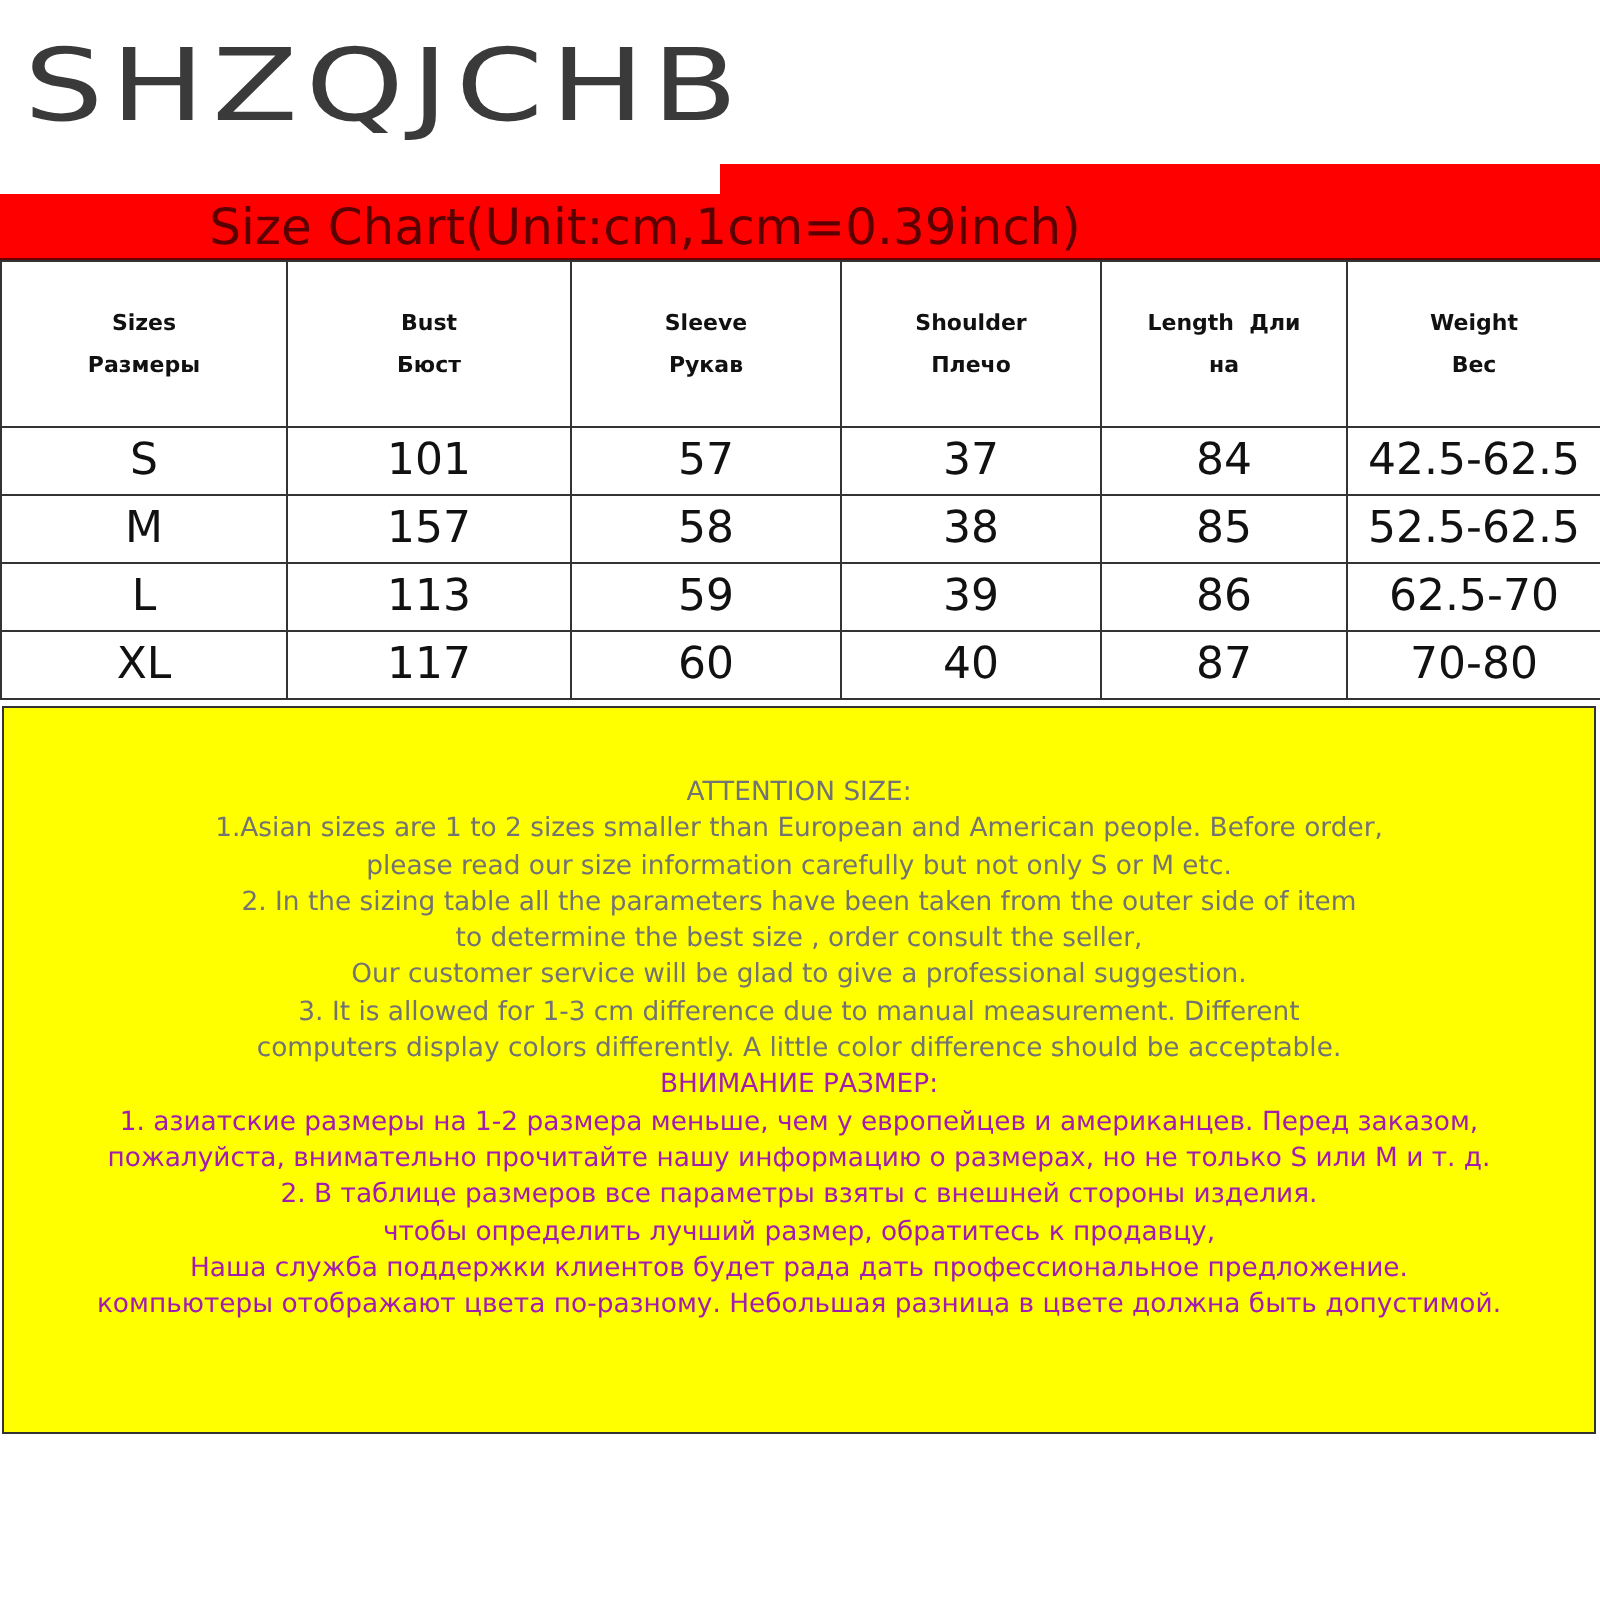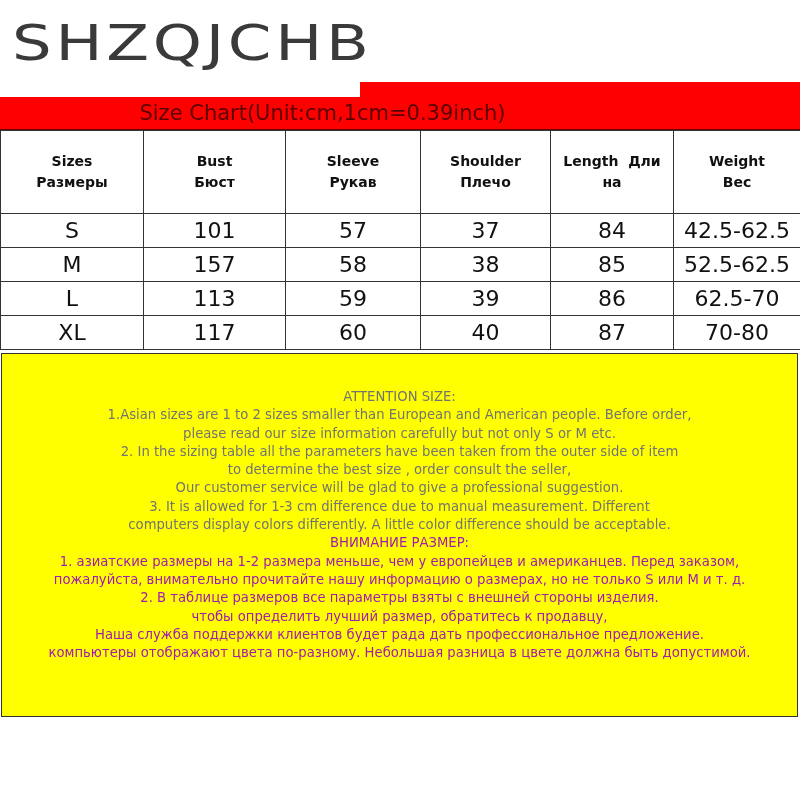--- a/index.html
+++ b/index.html
@@ -1,23 +1,23 @@
 <!DOCTYPE html>
 <html><head>
 <meta charset="utf-8">
 <style>
   html, body { margin:0; padding:0; background:#ffffff; }
   body { width:800px; height:800px; position:relative; overflow:hidden; font-family:"DejaVu Sans", sans-serif; }
   .brand { position:absolute; left:12px; top:18px; font-family:"DejaVu Sans", sans-serif; font-size:50px; letter-spacing:3px; color:#3a3a3a; font-weight:normal; transform:scaleX(1.25); transform-origin:left top; line-height:50px; }
   .red-raise { position:absolute; left:360px; top:82px; width:440px; height:20px; background:#ff0000; }
   .red-bar { position:absolute; left:0; top:97px; width:800px; height:33px; background:#ff0000; border-bottom:1px solid #6a0000; box-sizing:border-box; }
-  .red-title { position:absolute; left:0; top:97px; width:645px; height:33px; text-align:center; font-size:21px; line-height:33px; color:#5a0000; }
+  .red-title { position:absolute; left:0; top:97px; width:645px; height:33px; text-align:center; font-size:25px; line-height:33px; color:#5a0000; }
   table.sz { position:absolute; left:0; top:130px; width:800px; border-collapse:collapse; table-layout:fixed; }
   table.sz td, table.sz th { border:1.5px solid #333; text-align:center; padding:0; color:#111; }
-  table.sz th { height:82px; font-size:14px; font-weight:bold; line-height:21px; }
+  table.sz th { height:82px; font-size:11px; font-weight:bold; line-height:21px; }
   table.sz td { height:33px; font-size:22px; line-height:33px; }
   .note { position:absolute; left:1px; top:353px; width:797px; height:364px; background:#ffff00; border:1.5px solid #333; box-sizing:border-box; text-align:center; font-size:13.2px; line-height:18.3px; }
   .note .en { color:#737373; }
   .note .ru { color:#a21caf; }
   .note-inner { padding-top:34px; }
 </style>
 </head>
 <body>
 
 <div class="brand">SHZQJCHB</div>

